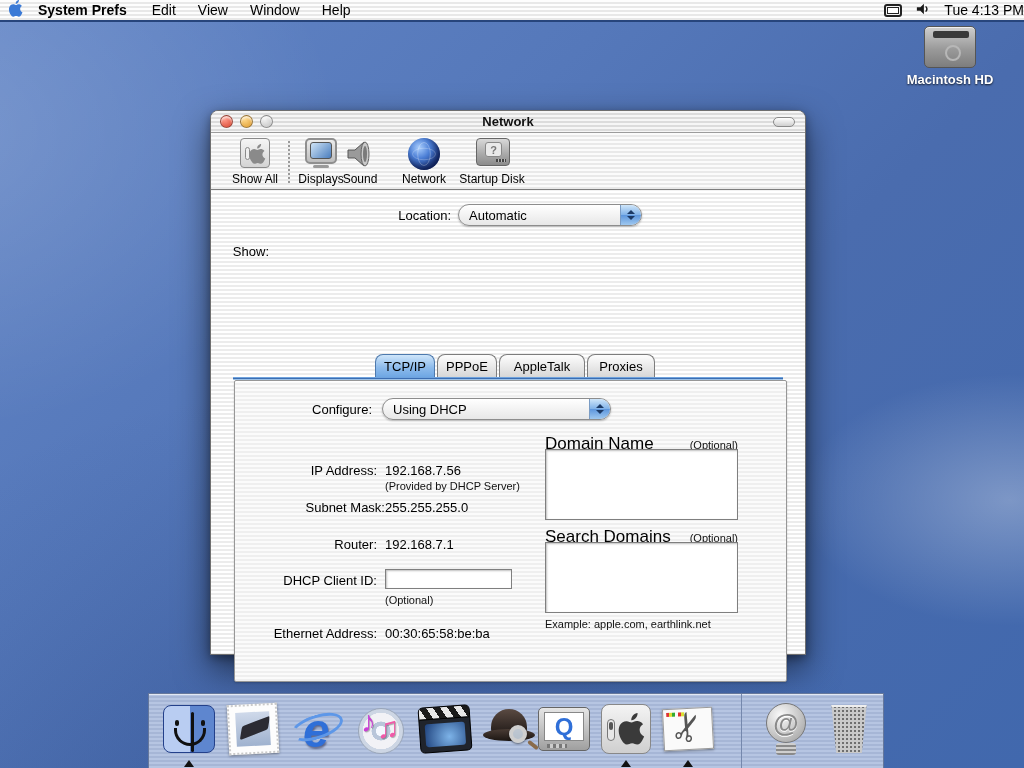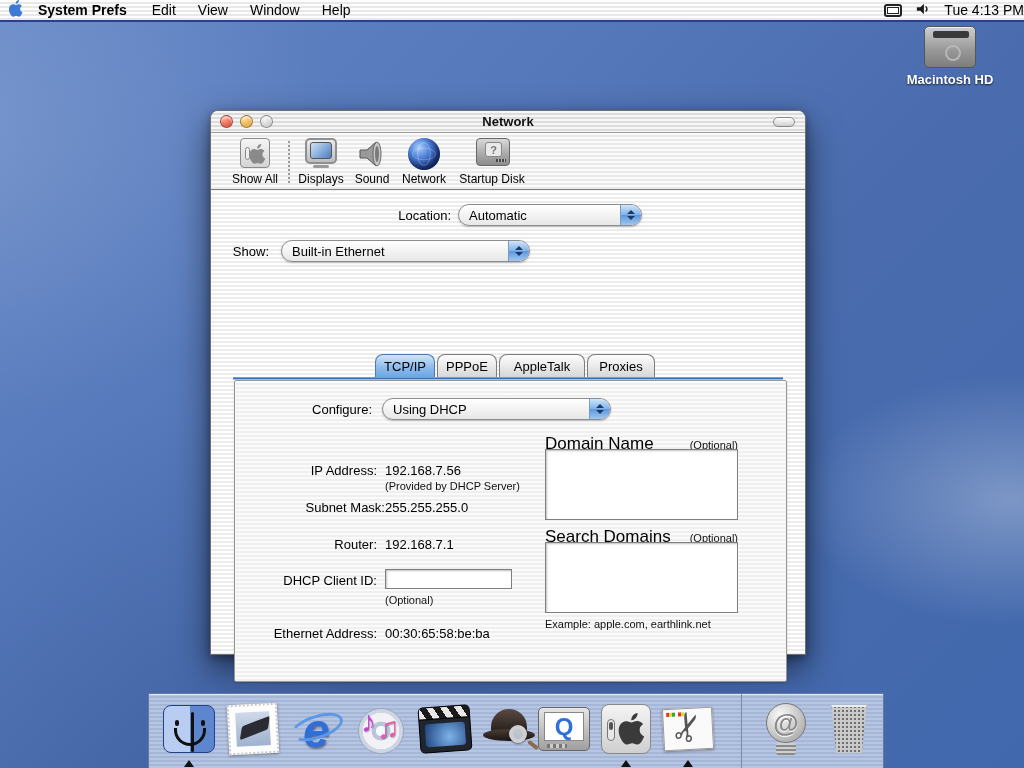--- a/index.html
+++ b/index.html
@@ -291,21 +291,21 @@
       <div class="tb-item" style="left:80px; width:60px;">
         <div class="tb-ico">
             <div style="margin:0 auto; width:32px;">
           <div class="disp-outer"></div>
           <div class="disp-base"></div>
         </div>
           </div>
         <div>Displays</div>
       </div>
 
-      <div class="tb-item" style="left:138px; width:46px;">
+      <div class="tb-item" style="left:126px; width:46px;">
         <div class="tb-ico">
           <svg width="32" height="32" viewBox="0 0 32 32">
             <polygon points="4,12 11,12 20,4 20,28 11,20 4,20" fill="#9a9a9a" stroke="#555" stroke-width="1"></polygon>
             <ellipse cx="21" cy="16" rx="4" ry="12" fill="#c9c9c9" stroke="#666"></ellipse>
             <ellipse cx="21" cy="16" rx="2" ry="8" fill="#7a7a7a"></ellipse>
           </svg>
         </div>
         <div>Sound</div>
       </div>
 
@@ -332,27 +332,20 @@
       <span class="row-label" style="left:140px; top:17px; width:100px;">Location:</span>
       <div class="popup" style="left:247px; top:13px; width:184px;">
         <span>Automatic</span>
         <span class="cap">
             <i class="up"></i>
             <i class="dn"></i>
           </span>
       </div>
 
       <span class="row-label" style="left:0px; top:53px; width:58px;">Show:</span>
-      <div class="popup" style="left:70px; top:49px; width:249px;">
-        <span>Built-in Ethernet</span>
-        <span class="cap">
-            <i class="up"></i>
-            <i class="dn"></i>
-          </span>
-      </div>
 
       <div class="tab selected" style="left:164px; width:60px;">
         <span>TCP/IP</span>
       </div>
       <div class="tab" style="left:226px; width:60px;">
         <span>PPPoE</span>
       </div>
       <div class="tab" style="left:288px; width:86px;">
         <span>AppleTalk</span>
       </div>

